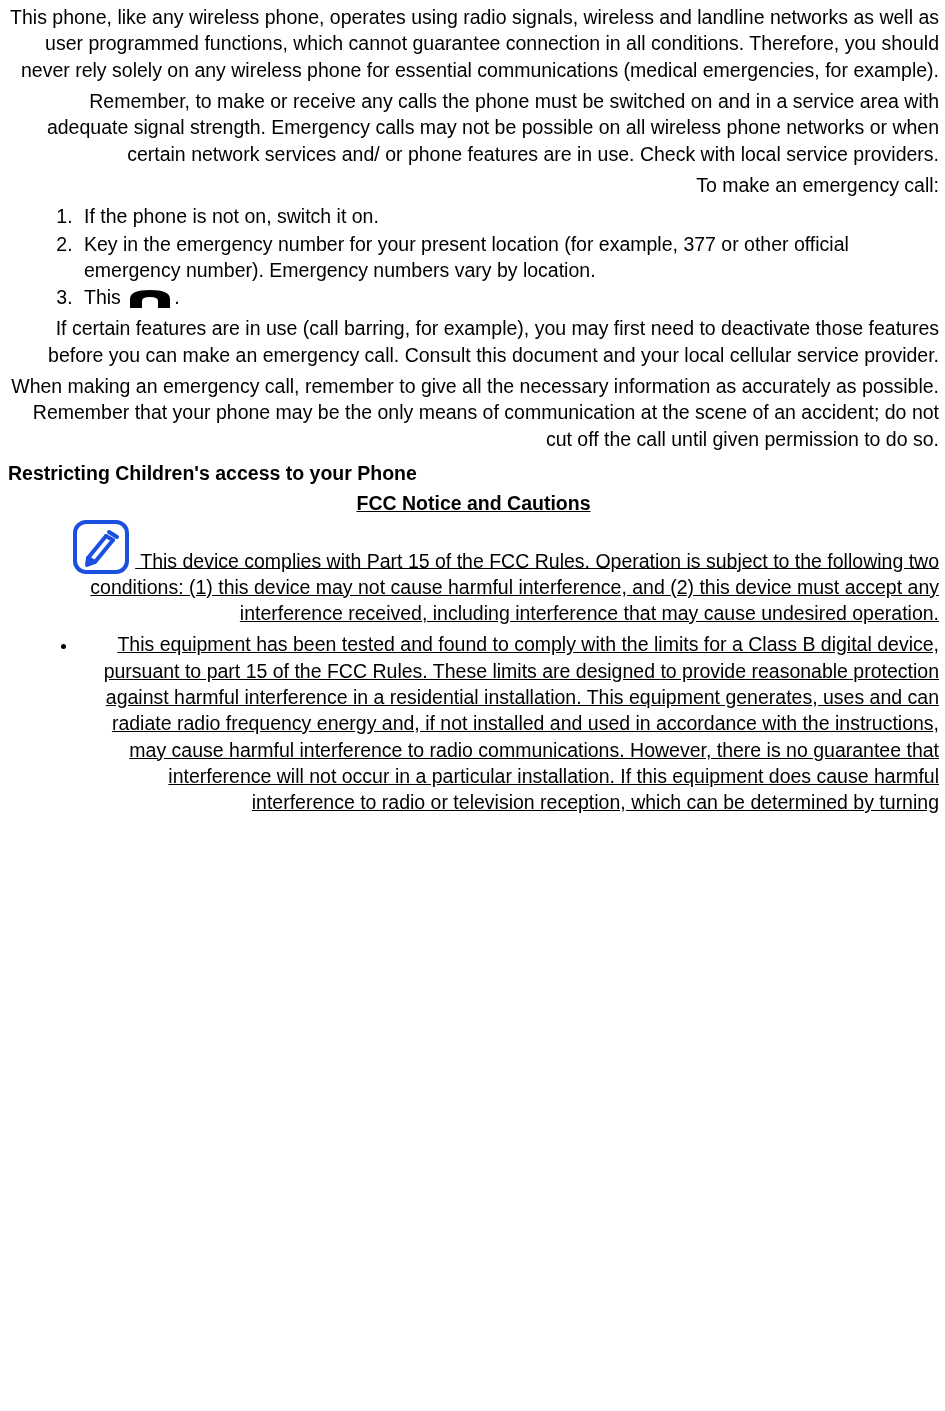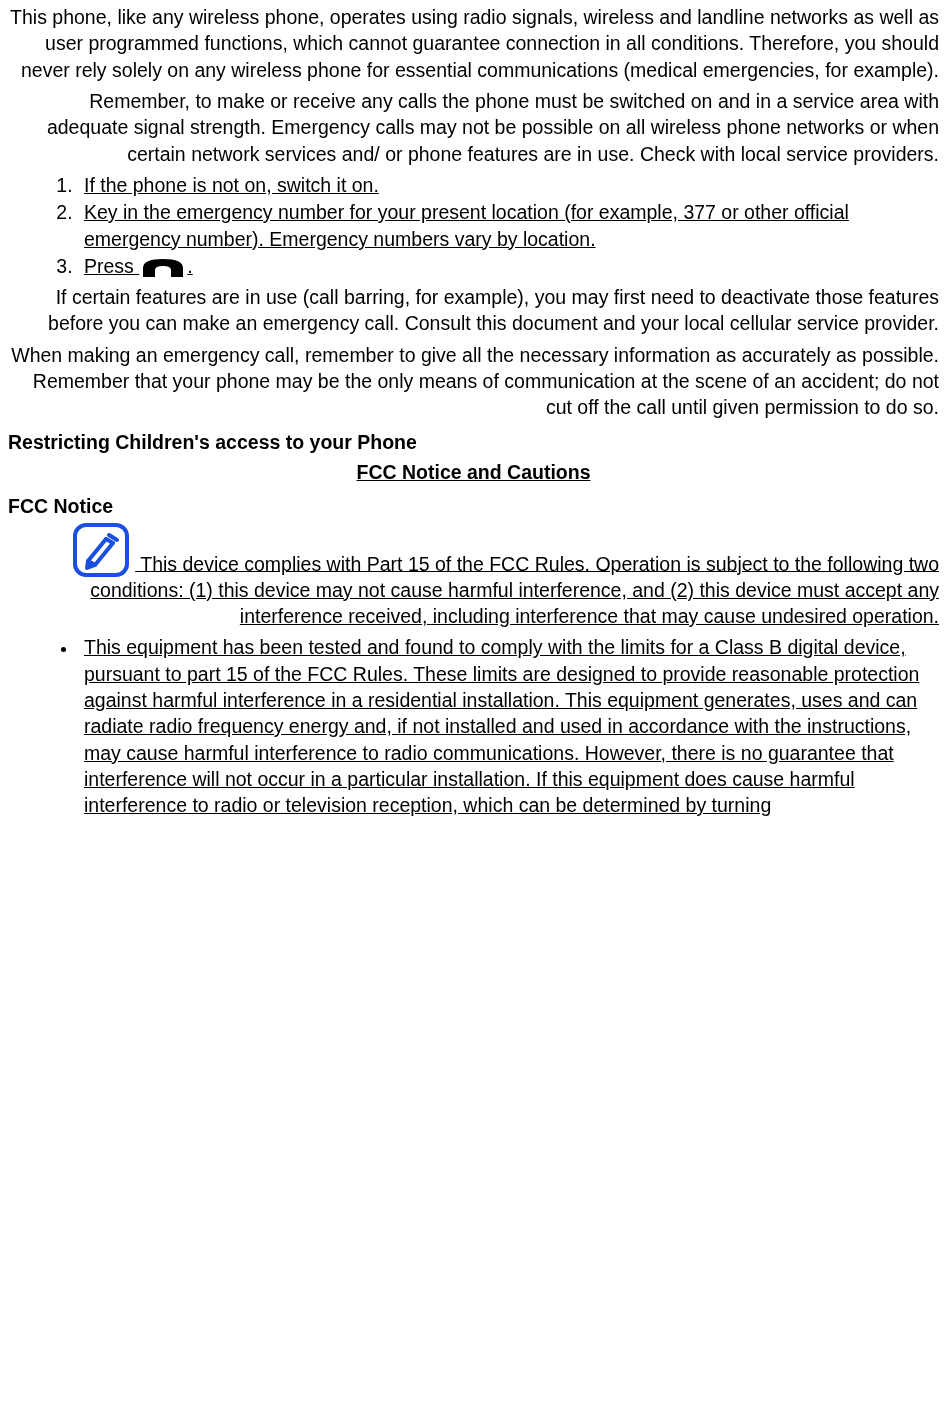--- a/index.html
+++ b/index.html
@@ -23,21 +23,20 @@
     text-align: right;
   }
   ol.numbered {
     list-style: decimal;
     margin: 0 0 5px 0;
     padding-left: 70px;
   }
   ol.numbered li {
     padding-left: 6px;
     margin-bottom: 1px;
-    text-decoration: underline;
   }
   .bold-heading {
     font-weight: bold;
     margin: 8px 0 3px 0;
   }
   .bold-under-heading {
     font-weight: bold;
     text-decoration: underline;
     margin: 4px 0 3px 0;
     text-align: center;
@@ -68,52 +67,53 @@
     height: 54px;
     display: block;
   }
   .note-line {
     text-decoration: underline;
   }
   ul.disc {
     list-style: disc;
     margin: 2px 0 0 0;
     padding-left: 70px;
+    text-align: right;
   }
   ul.disc li {
     padding-left: 6px;
     text-decoration: underline;
   }
   ul.disc li::marker {
     font-size: 18px;
   }
   .press-line { white-space: nowrap; }
 </style>
 </head>
 <body>
 
 <div class="page">
   <p class="para">This phone, like any wireless phone, operates using radio signals, wireless and landline networks as well as user programmed functions, which cannot guarantee connection in all conditions. Therefore, you should never rely solely on any wireless phone for essential communications (medical emergencies, for example).</p>
   <p class="para">Remember, to make or receive any calls the phone must be switched on and in a service area with adequate signal strength. Emergency calls may not be possible on all wireless phone networks or when certain network services and/ or phone features are in use. Check with local service providers.</p>
+  <p class="para">To make an emergency call:</p>
   <ol class="numbered">
     <li>If the phone is not on, switch it on.</li>
     <li>Key in the emergency number for your present location (for example, 377 or other official emergency number). Emergency numbers vary by location.</li>
     <li class="press-line">
-      <span>Press </span><span class="call-icon">
+      <span>This </span><span class="call-icon">
         <svg viewBox="0 0 44 22">
           <path d="M2 20 L2 11 Q2 2 22 2 Q42 2 42 11 L42 20 L30 20 L30 13 Q30 9 22 9 Q14 9 14 13 L14 20 Z" fill="#000"></path>
         </svg>
       </span><span>.</span>
     </li>
   </ol>
   <p class="para">If certain features are in use (call barring, for example), you may first need to deactivate those features before you can make an emergency call. Consult this document and your local cellular service provider.</p>
   <p class="para">When making an emergency call, remember to give all the necessary information as accurately as possible. Remember that your phone may be the only means of communication at the scene of an accident; do not cut off the call until given permission to do so.</p>
   <p class="bold-heading">Restricting Children's access to your Phone</p>
   <p class="bold-under-heading">FCC Notice and Cautions</p>
-  <p class="bold-heading">FCC Notice</p>
   <p class="para note-line">
     <span class="note-icon">
       <svg viewBox="0 0 56 54">
         <rect x="2" y="2" width="52" height="50" rx="11" ry="11" fill="#fff" stroke="#1a4fe0" stroke-width="4"></rect>
         <g fill="none" stroke="#1a4fe0" stroke-width="4" stroke-linecap="round" stroke-linejoin="round">
           <path d="M15 38 L33 16"></path>
           <path d="M22 42 L40 20"></path>
           <path d="M33 16 L40 20"></path>
           <path d="M15 38 L14 45 L22 42 Z" fill="#1a4fe0"></path>
           <path d="M36 12 L44 17"></path>

